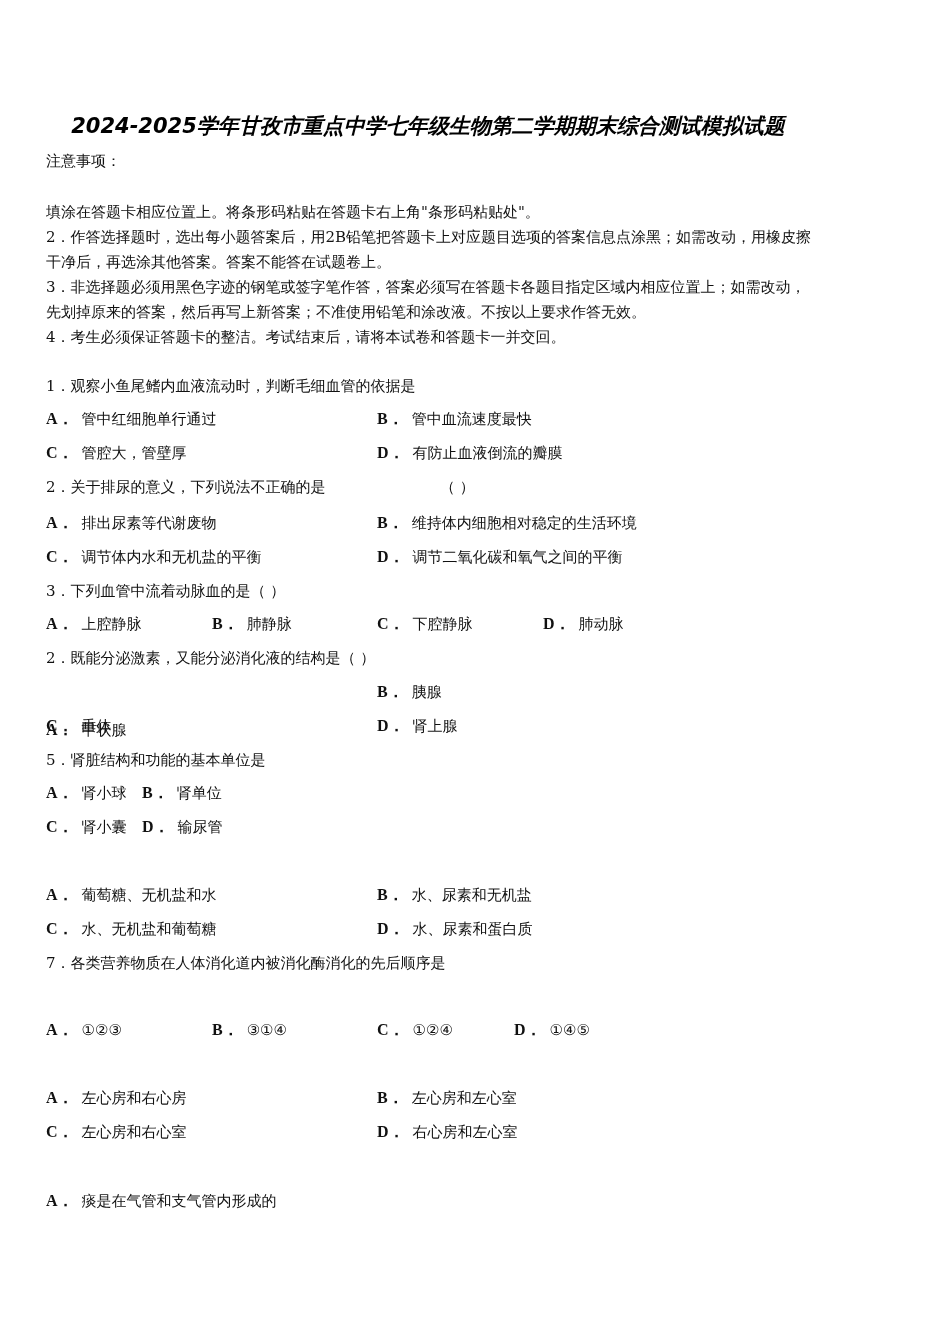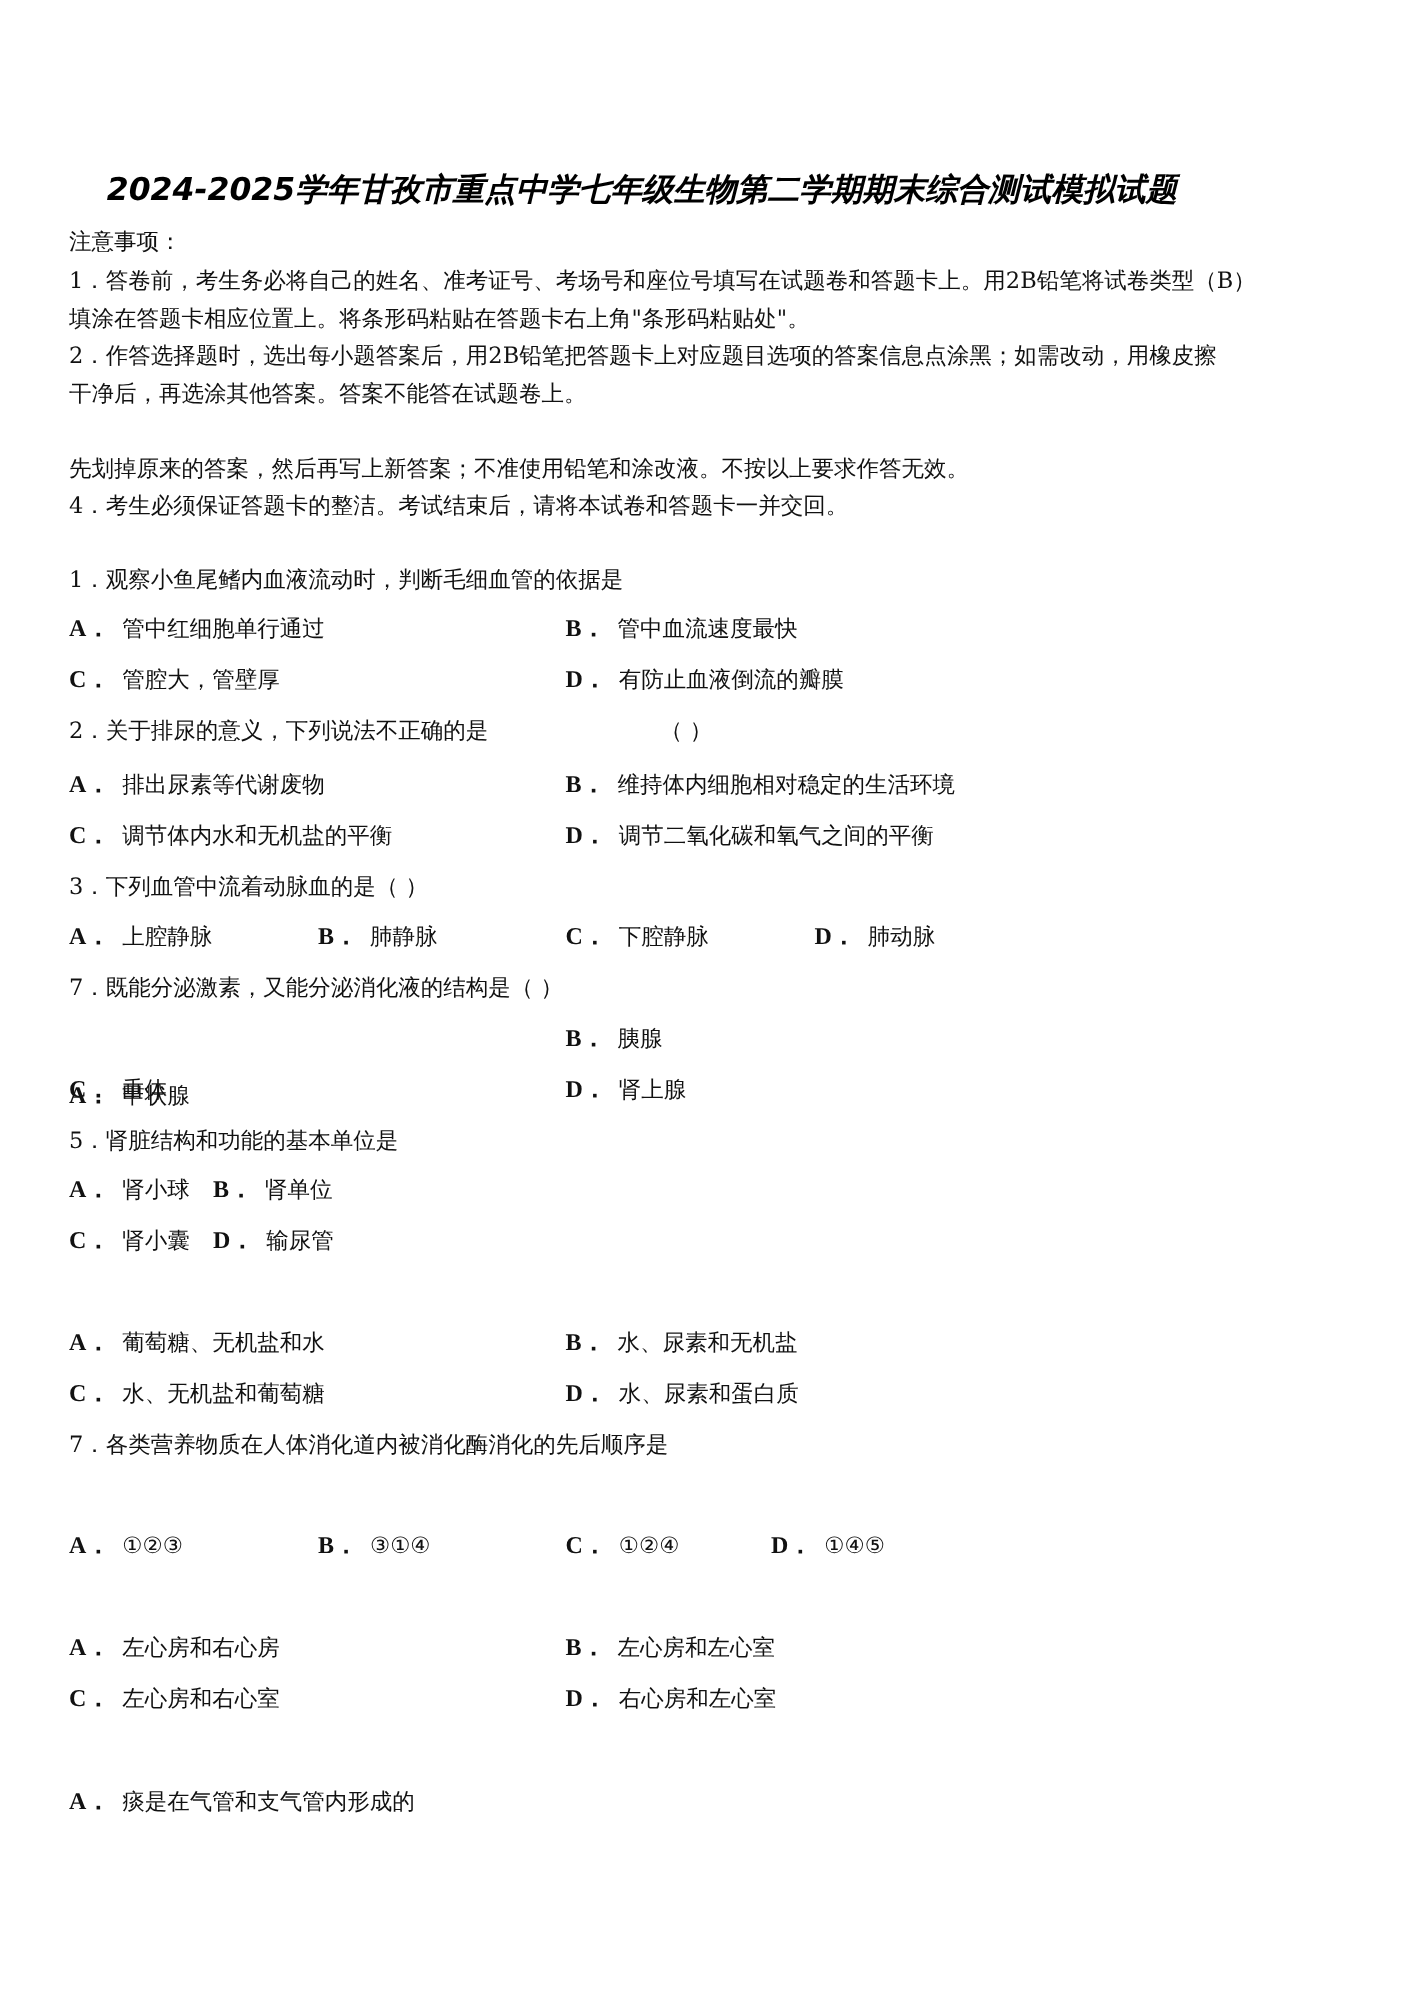--- a/index.html
+++ b/index.html
@@ -14,24 +14,24 @@
   .letter { font-family: "Liberation Serif", "DejaVu Serif", serif; font-weight: bold; font-size: 16px; margin-right: 8px; }
 </style>
 </head>
 <body>
 
 <div class="page">
 
   <div class="title">2024-2025学年甘孜市重点中学七年级生物第二学期期末综合测试模拟试题</div>
 
   <div class="line" style="top:151px">注意事项：</div>
-  <div class="line" style="top:177px">1．答卷前，考生务必将自己的姓名、准考证号、考场号和座位号填写在试题卷和答题卡上。用2B铅笔将试卷类型（B）</div>
   <div class="line" style="top:202px">填涂在答题卡相应位置上。将条形码粘贴在答题卡右上角"条形码粘贴处"。</div>
   <div class="line" style="top:227px">2．作答选择题时，选出每小题答案后，用2B铅笔把答题卡上对应题目选项的答案信息点涂黑；如需改动，用橡皮擦</div>
   <div class="line" style="top:252px">干净后，再选涂其他答案。答案不能答在试题卷上。</div>
+  <div class="line" style="top:277px">3．非选择题必须用黑色字迹的钢笔或签字笔作答，答案必须写在答题卡各题目指定区域内相应位置上；如需改动，</div>
   <div class="line" style="top:302px">先划掉原来的答案，然后再写上新答案；不准使用铅笔和涂改液。不按以上要求作答无效。</div>
   <div class="line" style="top:327px">4．考生必须保证答题卡的整洁。考试结束后，请将本试卷和答题卡一并交回。</div>
 
   <div class="line" style="top:376px">1．观察小鱼尾鳍内血液流动时，判断毛细血管的依据是</div>
   <div class="opt" style="top:409px;left:46px"><span class="letter">A．</span><span>管中红细胞单行通过</span></div>
   <div class="opt" style="top:409px;left:377px"><span class="letter">B．</span><span>管中血流速度最快</span></div>
   <div class="opt" style="top:443px;left:46px"><span class="letter">C．</span><span>管腔大，管壁厚</span></div>
   <div class="opt" style="top:443px;left:377px"><span class="letter">D．</span><span>有防止血液倒流的瓣膜</span></div>
 
   <div class="line" style="top:477px">2．关于排尿的意义，下列说法不正确的是</div>
@@ -40,21 +40,21 @@
   <div class="opt" style="top:513px;left:377px"><span class="letter">B．</span><span>维持体内细胞相对稳定的生活环境</span></div>
   <div class="opt" style="top:547px;left:46px"><span class="letter">C．</span><span>调节体内水和无机盐的平衡</span></div>
   <div class="opt" style="top:547px;left:377px"><span class="letter">D．</span><span>调节二氧化碳和氧气之间的平衡</span></div>
 
   <div class="line" style="top:581px">3．下列血管中流着动脉血的是（        ）</div>
   <div class="opt" style="top:614px;left:46px"><span class="letter">A．</span><span>上腔静脉</span></div>
   <div class="opt" style="top:614px;left:212px"><span class="letter">B．</span><span>肺静脉</span></div>
   <div class="opt" style="top:614px;left:377px"><span class="letter">C．</span><span>下腔静脉</span></div>
   <div class="opt" style="top:614px;left:543px"><span class="letter">D．</span><span>肺动脉</span></div>
 
-  <div class="line" style="top:648px">7．既能分泌激素，又能分泌消化液的结构是（      ）</div>
+  <div class="line" style="top:648px">2．既能分泌激素，又能分泌消化液的结构是（      ）</div>
   <div class="opt" style="top:720px;left:46px"><span class="letter">A．</span><span>甲状腺</span></div>
   <div class="opt" style="top:682px;left:377px"><span class="letter">B．</span><span>胰腺</span></div>
   <div class="opt" style="top:716px;left:46px"><span class="letter">C．</span><span>垂体</span></div>
   <div class="opt" style="top:716px;left:377px"><span class="letter">D．</span><span>肾上腺</span></div>
 
   <div class="line" style="top:750px">5．肾脏结构和功能的基本单位是</div>
   <div class="opt" style="top:783px;left:46px"><span class="letter">A．</span><span>肾小球</span></div>
   <div class="opt" style="top:783px;left:142px"><span class="letter">B．</span><span>肾单位</span></div>
   <div class="opt" style="top:817px;left:46px"><span class="letter">C．</span><span>肾小囊</span></div>
   <div class="opt" style="top:817px;left:142px"><span class="letter">D．</span><span>输尿管</span></div>

